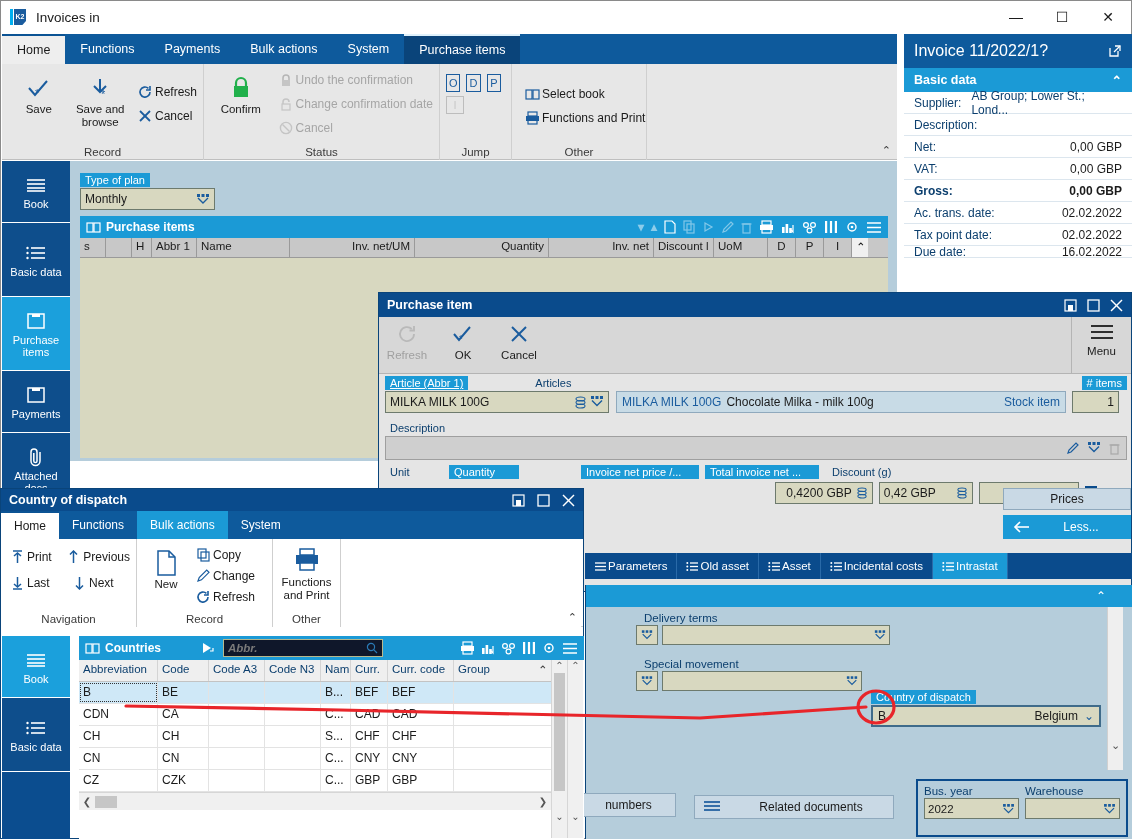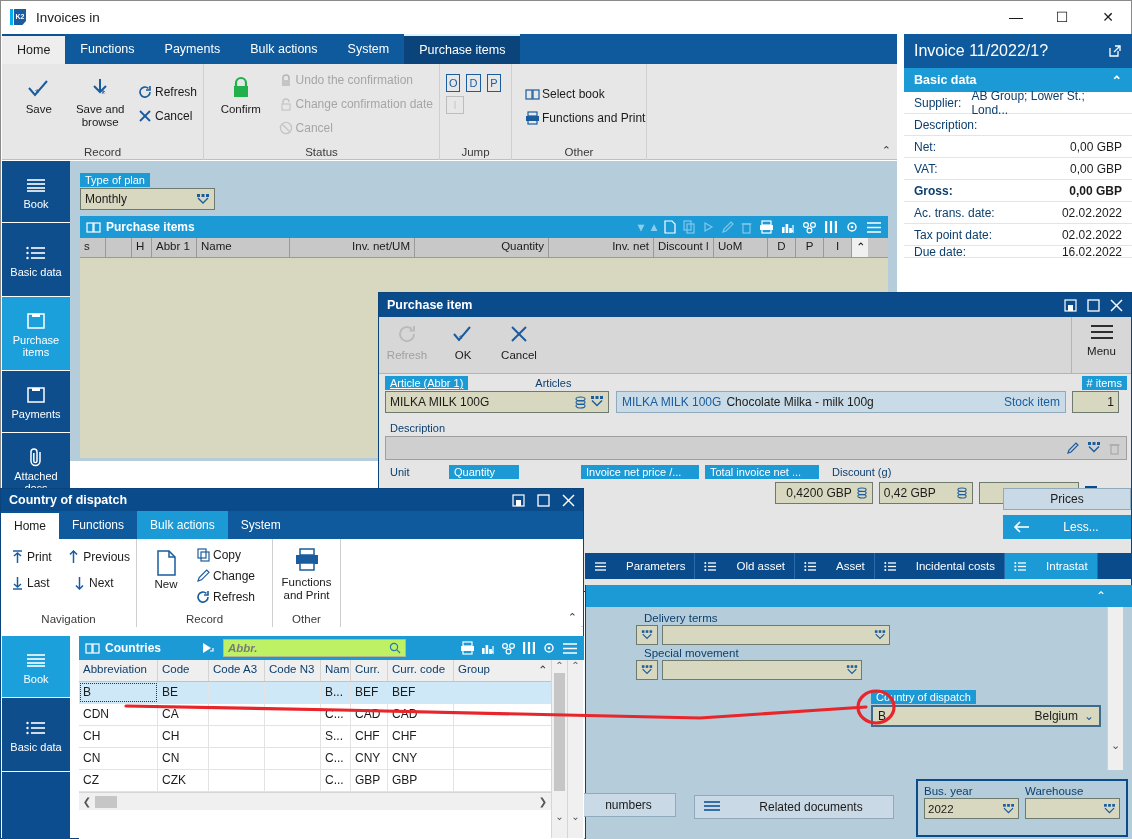--- a/index.html
+++ b/index.html
@@ -113,36 +113,36 @@
   #cod-tabs .rtab.active { background:#ffffff; color:#1b1b1b; }
   #cod-tabs .rtab.hl { background:#1b9ad6; }
   #cod-ribbon { height:88px; background:#ffffff; display:flex; border-bottom:1px solid #cfcfcf;
     position:relative; }
   #cod-ribbon .rgroup { height:88px; background:#ffffff; }
   #cod-ribbon .rgroup-inner { height:66px; }
   #cod-sidebar { position:absolute; left:1px; top:147px; width:68px; height:203px; background:#0b4d8f; }
   #cod-grid { position:absolute; left:78px; top:147px; width:505px; height:203px; background:#ffffff; }
   #cg-header { height:24px; background:#1b9ad6; display:flex; align-items:center; padding:0 6px;
     color:#ffffff; font-weight:bold; font-size:12px; }
-  #cg-search { width:183px; height:18px; background:#bef264; border:1px solid #b8b88c;
+  #cg-search { width:160px; height:18px; background:#0f172a; border:1px solid #b8b88c;
     margin-left:8px; display:flex; align-items:center; padding:0 4px; font-size:11.5px;
     color:#7a7a7a; font-style:italic; }
   #cg-header .ic { margin-left:auto; display:flex; gap:6px; align-items:center; }
   #cg-colhdr { height:22px; background:#efefef; display:flex; font-size:11.5px; color:#0c3f6e;
     border-bottom:1px solid #c3c3c3; }
   #cg-colhdr .ch { border-right:1px solid #d4d4d4; padding:3px 4px; white-space:nowrap; overflow:hidden; }
   .cg-row { height:22px; display:flex; font-size:12px; color:#1b1b1b; border-bottom:1px solid #e3e3e3; }
   .cg-row .cc { border-right:1px solid #e3e3e3; padding:3px 4px; white-space:nowrap; overflow:hidden; }
   .cg-row.sel { background:#cfe8f7; }
   .cg-row.sel .cc:first-child { outline:1px dotted #333; outline-offset:-2px; }
 
   
   #intrastat-pane { left:585px; top:585px; width:547px; height:254px; background:#b5cddb;
     border-left:1px solid #0a447a; }
-  .istab { display:flex; align-items:center; gap:19px; padding:0 9px; color:#ffffff; font-size:11.5px;
+  .istab { display:flex; align-items:center; gap:1px; padding:0 9px; color:#ffffff; font-size:11.5px;
     border-right:1px solid #2a6aa8; text-align:center; line-height:11px; }
   .istab.active { background:#1b9ad6; }
   .ta-field { background:#d8d8c0; border:1px solid #6d7a6d; height:20px; display:flex;
     align-items:center; padding:0 3px; font-size:11.5px; color:#1b1b1b; }
   .ta-label { color:#0c3f6e; font-size:11.5px; }
 
   
   .btnflat { background:#c9d9e5; border:1px solid #8fa9bd; height:24px; display:flex;
     align-items:center; justify-content:center; font-size:12px; color:#1b1b1b; }
 
@@ -863,21 +863,21 @@
                 <rect x="1" y="0" width="3" height="3"></rect>
                 <rect x="5.5" y="0" width="3" height="3"></rect>
                 <rect x="10" y="0" width="3" height="3"></rect>
               </g>
               <polyline points="2,4.5 7,9.5 12,4.5" fill="none" stroke="#1a5c9e" stroke-width="1.4"></polyline>
             </svg>
           </span>
       </div>
     </div>
 
-    <div class="ta-label" style="margin-left:8px; margin-top:2px">Special movement</div>
+    <div class="ta-label" style="margin-left:8px; margin-top:13px">Special movement</div>
     <div style="display:flex; gap:4px; margin-top:1px">
       <div class="ta-field" style="width:22px; justify-content:center">
         <span>
             <svg width="12" height="10" viewBox="0 0 14 11">
               <g fill="#1a5c9e">
                 <rect x="1" y="0" width="3" height="3"></rect>
                 <rect x="5.5" y="0" width="3" height="3"></rect>
                 <rect x="10" y="0" width="3" height="3"></rect>
               </g>
               <polyline points="2,4.5 7,9.5 12,4.5" fill="none" stroke="#1a5c9e" stroke-width="1.4"></polyline>

